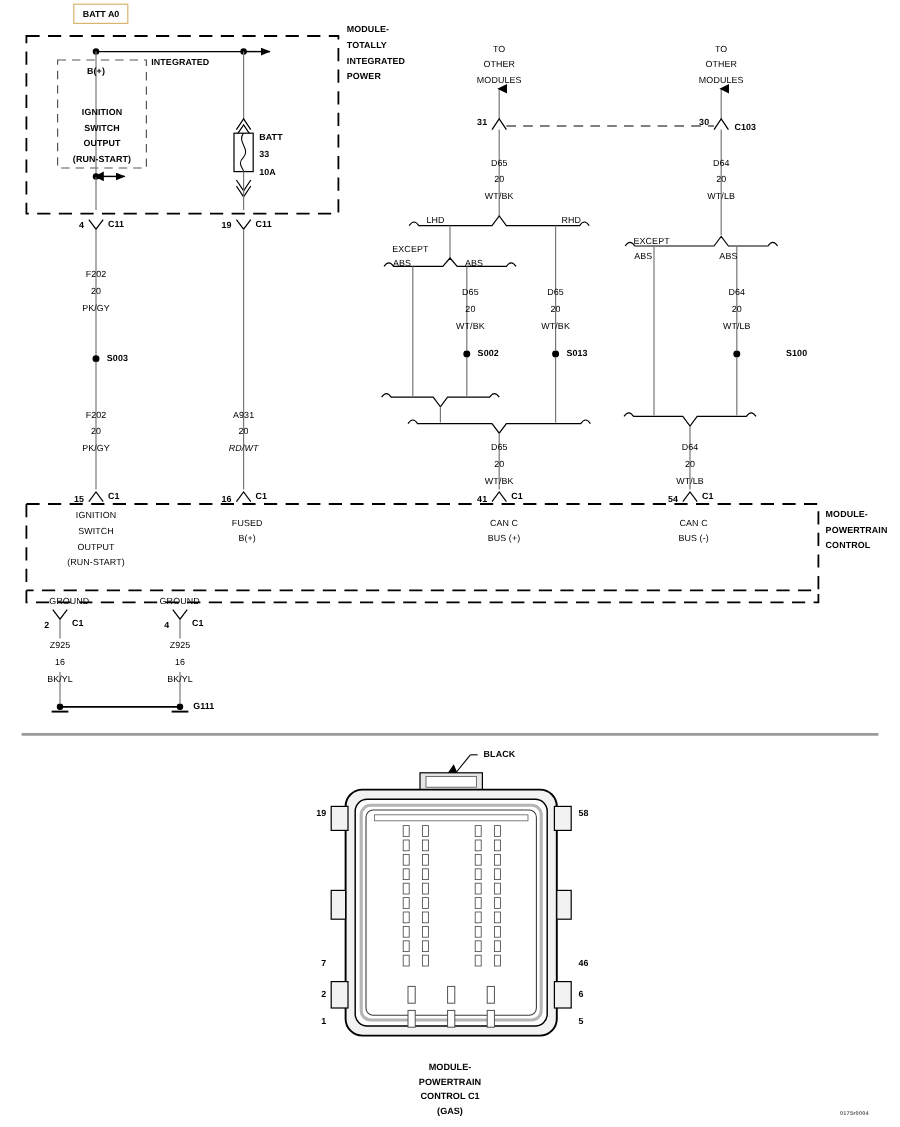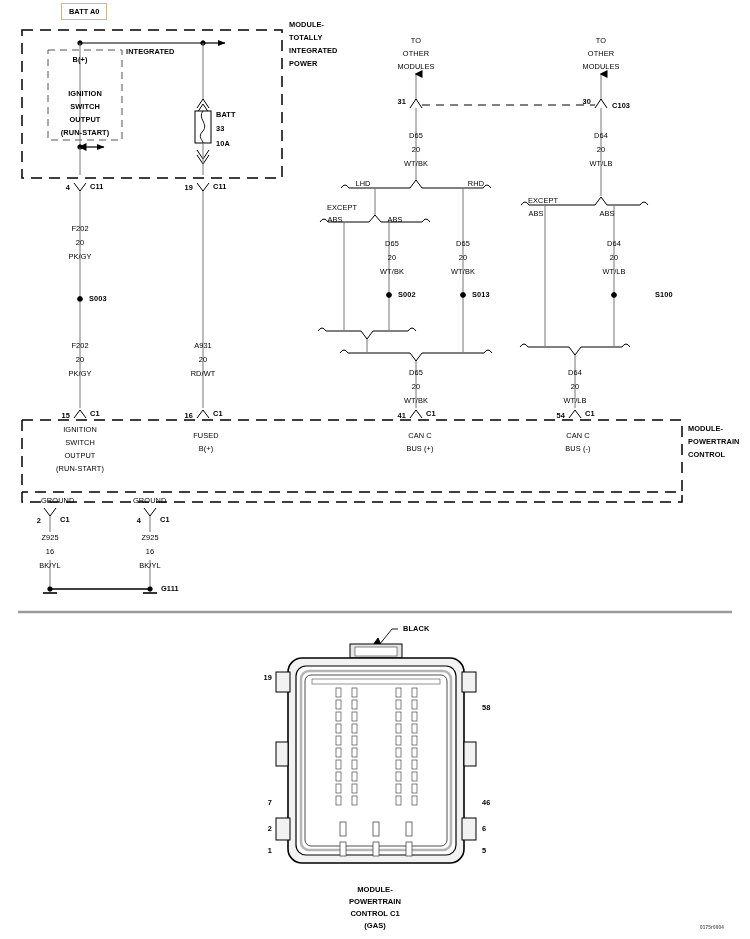--- a/index.html
+++ b/index.html
@@ -243,21 +243,21 @@
 <div class="lbl ctr n" style="left:80px;top:238px;">20</div>
 <div class="lbl ctr n" style="left:80px;top:252px;">PK/GY</div>
 <div class="lbl" style="left:89px;top:294px;">S003</div>
 
 <div class="lbl ctr n" style="left:80px;top:341px;">F202</div>
 <div class="lbl ctr n" style="left:80px;top:355px;">20</div>
 <div class="lbl ctr n" style="left:80px;top:369px;">PK/GY</div>
 
 <div class="lbl ctr n" style="left:203px;top:341px;">A931</div>
 <div class="lbl ctr n" style="left:203px;top:355px;">20</div>
-<div class="lbl ctr n" style="left:203px;top:369px;">RD/WT</div>
+<div class="lbl ctr n" style="left:203px;top:369px;font-style:italic;">RD/WT</div>
 
 <div class="lbl rgt" style="left:70px;top:411px;text-align:right;">15</div>
 <div class="lbl" style="left:90px;top:409px;">C1</div>
 <div class="lbl rgt" style="left:193px;top:411px;">16</div>
 <div class="lbl" style="left:213px;top:409px;">C1</div>
 <div class="lbl rgt" style="left:406px;top:411px;">41</div>
 <div class="lbl" style="left:426px;top:409px;">C1</div>
 <div class="lbl rgt" style="left:565px;top:411px;">54</div>
 <div class="lbl" style="left:585px;top:409px;">C1</div>
 
@@ -347,21 +347,21 @@
 <div class="lbl ctr n" style="left:575px;top:382px;">20</div>
 <div class="lbl ctr n" style="left:575px;top:396px;">WT/LB</div>
 
 <div class="lbl" style="left:403px;top:624px;">BLACK</div>
 
 <div class="lbl rgt" style="left:272px;top:673px;">19</div>
 <div class="lbl rgt" style="left:272px;top:798px;">7</div>
 <div class="lbl rgt" style="left:272px;top:824px;">2</div>
 <div class="lbl rgt" style="left:272px;top:846px;">1</div>
 
-<div class="lbl" style="left:482px;top:673px;margin-top:30px;">58</div>
+<div class="lbl" style="left:482px;top:673px;">58</div>
 <div class="lbl" style="left:482px;top:798px;">46</div>
 <div class="lbl" style="left:482px;top:824px;">6</div>
 <div class="lbl" style="left:482px;top:846px;">5</div>
 
 <div class="cap" style="left:375px;top:884px;">MODULE-</div>
 <div class="cap" style="left:375px;top:896px;">POWERTRAIN</div>
 <div class="cap" style="left:375px;top:908px;">CONTROL C1</div>
 <div class="cap" style="left:375px;top:920px;">(GAS)</div>
 
 <div class="wm" style="left:700px;top:925px;">0175r0004</div>

